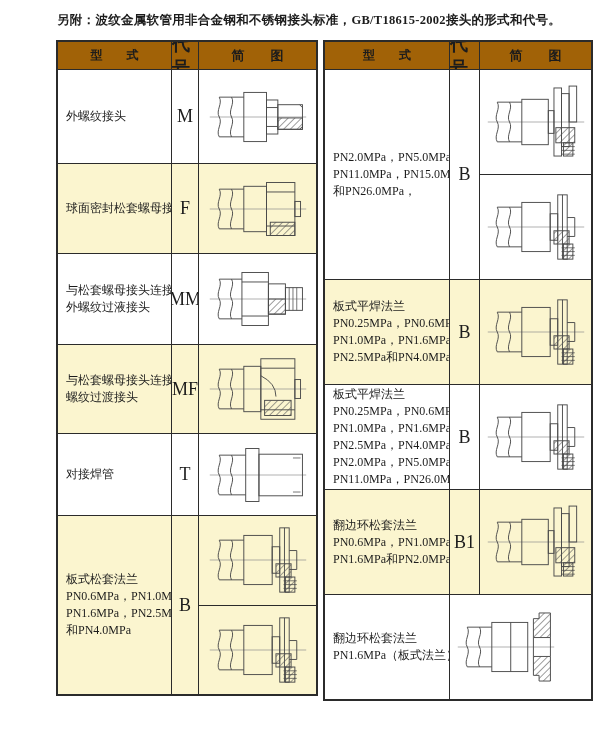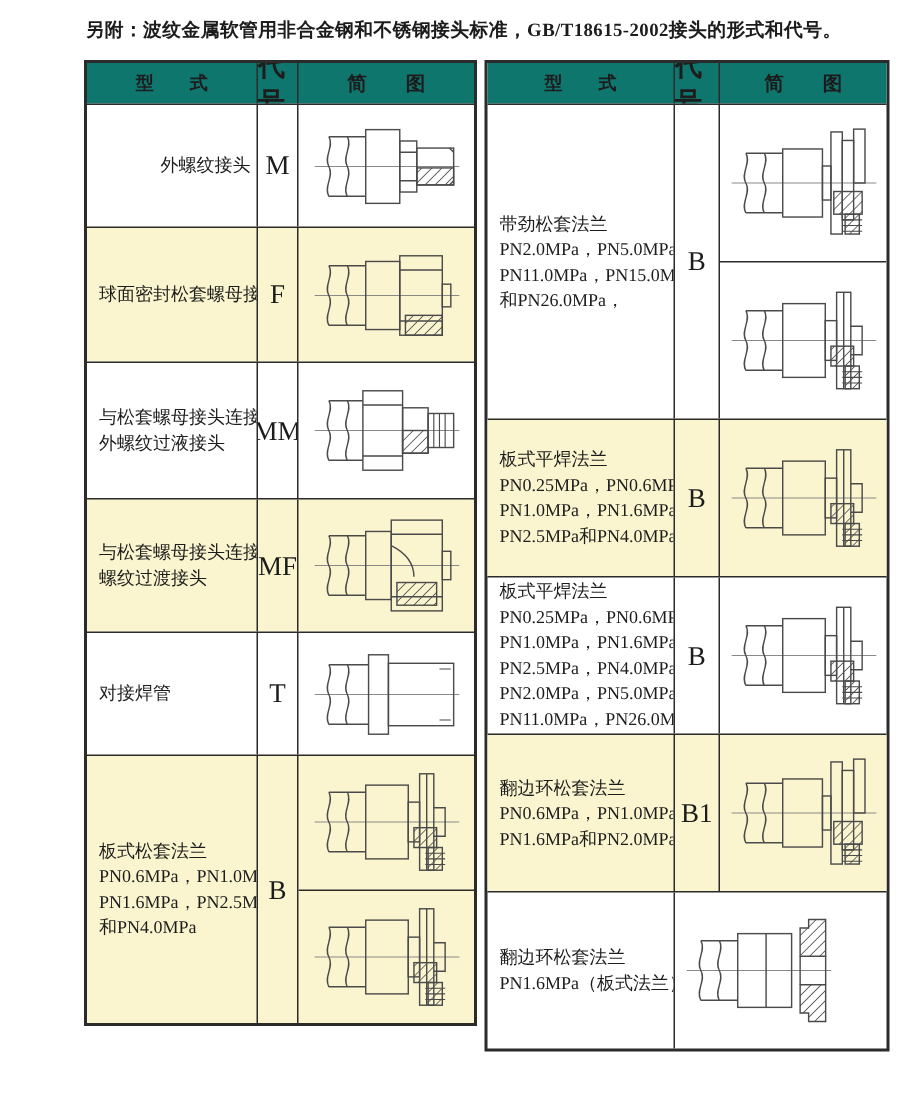--- a/index.html
+++ b/index.html
@@ -4,21 +4,21 @@
 <style>
   html,body{margin:0;padding:0;background:#ffffff;}
   #page{position:relative;width:600px;height:740px;background:#ffffff;overflow:hidden;
         font-family:"Liberation Serif","DejaVu Serif",serif;color:#1c1c1c;margin-left:24px;}
   #title{position:absolute;left:33px;top:12px;width:540px;font-size:12.5px;font-weight:bold;
          letter-spacing:0.3px;}
   .tbl{position:absolute;top:40px;border:2px solid #2b2b2b;background:#fff;}
   #tbl-left{left:32px;width:258px;}
   #tbl-right{left:299px;width:266px;}
   .row{display:flex;box-sizing:border-box;border-top:1px solid #2b2b2b;}
-  .row.header{border-top:none;background:#0f766e;height:27px;font-weight:bold;font-size:13px;font-family:Liberation Serif, serif;}
+  .row.header{border-top:none;background:#a16207;height:27px;font-weight:bold;font-size:13px;font-family:Liberation Serif, serif;}
   .row.hl{background:#fbf5cf;}
   .cell{box-sizing:border-box;border-right:1px solid #2b2b2b;display:flex;flex-direction:column;
         justify-content:center;overflow:hidden;}
   .cell:last-child{border-right:none;}
   .cell.type{padding:2px 4px 2px 8px;font-size:12px;}
   .cell.code{align-items:center;font-size:18px;}
   .cell.diag{padding:0;}
   .row.header .cell{align-items:center;padding:0;}
   #tbl-left .cell.type{width:114px;}
   #tbl-left .cell.code{width:27px;}
@@ -35,21 +35,21 @@
 
 <div id="page">
   <div id="title">另附：波纹金属软管用非合金钢和不锈钢接头标准，GB/T18615-2002接头的形式和代号。</div>
 
   <div class="tbl" id="tbl-left">
     <div class="row header">
       <div class="cell type">型　　式</div>
       <div class="cell code">代号</div>
       <div class="cell diag">简　　图</div>
     </div>
-  <div class="row" style="height: 82px; text-align: right;">
+  <div class="row" style="height: 94px;">
         <div class="cell type">
           <div class="tline">外螺纹接头</div>
         </div>
         <div class="cell code">M</div>
         <div class="cell diag">
           <div class="dsub" style="flex: 1 1 0%;">
             <svg width="104" height="78" viewBox="0 0 110 80" xmlns="http://www.w3.org/2000/svg">
               <defs>
                 <pattern id="hl00" patternUnits="userSpaceOnUse" width="5" height="5" patternTransform="rotate(45)">
                   <line x1="0" y1="0" x2="0" y2="5" stroke="#555" stroke-width="1.2"></line>
@@ -217,21 +217,20 @@
     </div>
 
   <div class="tbl" id="tbl-right">
     <div class="row header">
       <div class="cell type">型　　式</div>
       <div class="cell code">代号</div>
       <div class="cell diag">简　　图</div>
     </div>
   <div class="row" style="height: 210px;">
         <div class="cell type">
-          <div class="tline">带劲松套法兰</div>
           <div class="tline">PN2.0MPa，PN5.0MPa，</div>
           <div class="tline">PN11.0MPa，PN15.0MPa，</div>
           <div class="tline">和PN26.0MPa，</div>
         </div>
         <div class="cell code">B</div>
         <div class="cell diag">
           <div class="dsub" style="flex: 1 1 0%;">
             <svg width="104" height="78" viewBox="0 0 110 80" xmlns="http://www.w3.org/2000/svg">
               <defs>
                 <pattern id="hr00" patternUnits="userSpaceOnUse" width="5" height="5" patternTransform="rotate(45)">

